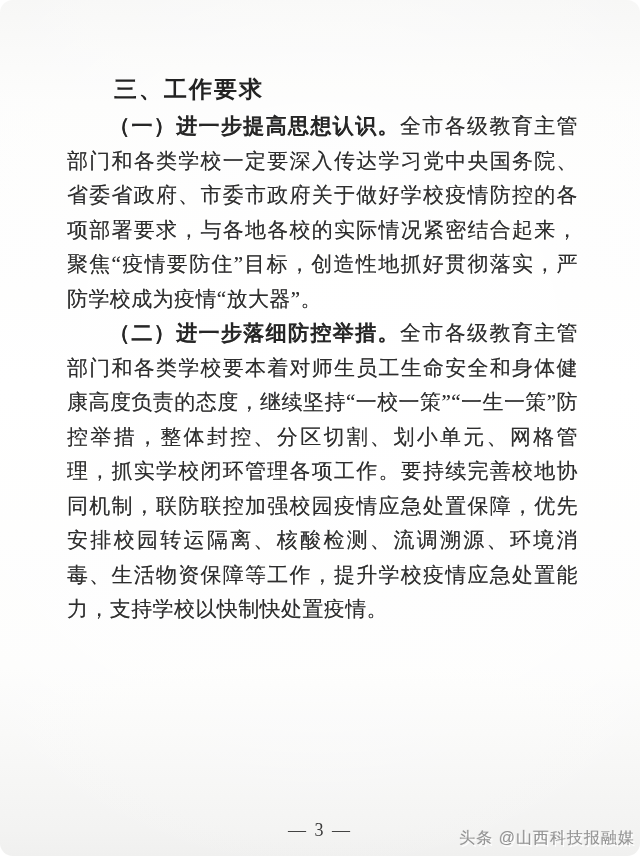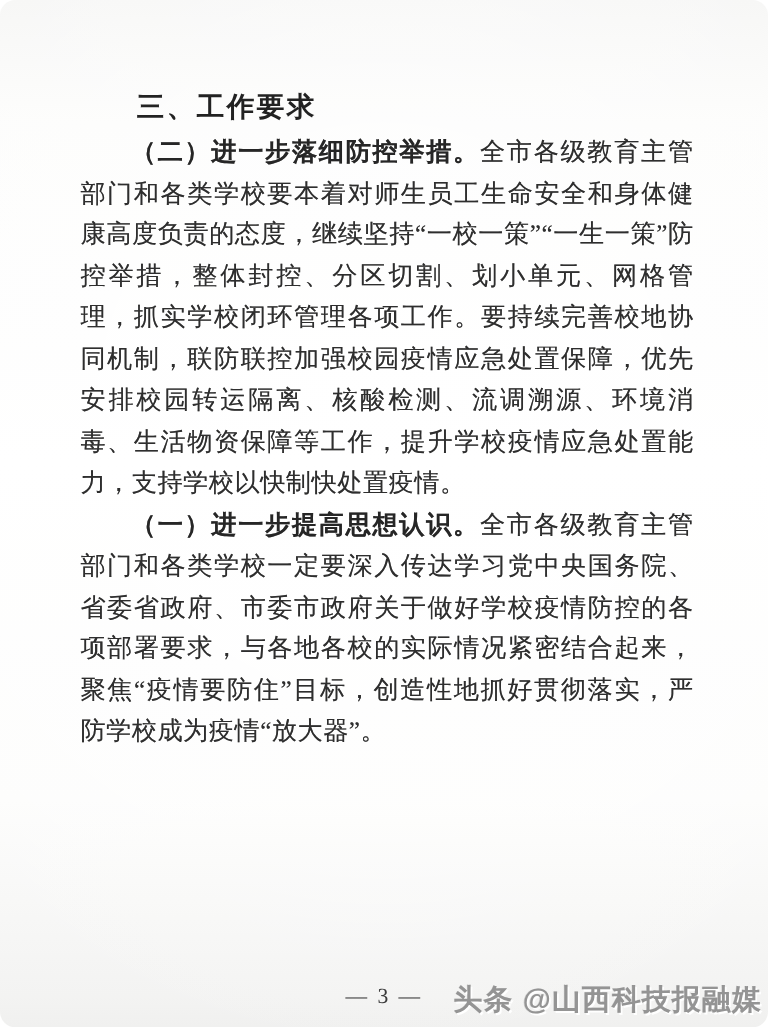--- a/index.html
+++ b/index.html
@@ -57,43 +57,43 @@
     font-size: 18px;
     letter-spacing: 2px;
     color: #3a3a3a;
     font-family: "Liberation Serif", "DejaVu Serif", serif;
   }
   .watermark {
     position: absolute;
     right: 5px;
     bottom: 7px;
     font-family: "Liberation Sans", "DejaVu Sans", sans-serif;
-    font-weight: 700;
-    font-size: 24px;
+    font-weight: 400;
+    font-size: 16px;
     letter-spacing: 1px;
     color: #949494;
     text-shadow:
       1.5px 1.5px 0 rgba(255,255,255,0.95),
       -0.5px -0.5px 0 rgba(150,150,150,0.35);
     white-space: nowrap;
     margin-top: 40px;
   }
 </style>
 </head>
 <body>
 
 <div class="page">
 
   <div class="content">
 
     <h2 class="section-title">三、工作要求</h2>
 
+    <p class="para"><span class="lead">（一）进一步提高思想认识。</span><span>全市各级教育主管部门和各类学校一定要深入传达学习党中央国务院、省委省政府、市委市政府关于做好学校疫情防控的各项部署要求，与各地各校的实际情况紧密结合起来，聚焦“疫情要防住”目标，创造性地抓好贯彻落实，严防学校成为疫情“放大器”。</span></p>
+
     <p class="para"><span class="lead">（二）进一步落细防控举措。</span><span>全市各级教育主管部门和各类学校要本着对师生员工生命安全和身体健康高度负责的态度，继续坚持“一校一策”“一生一策”防控举措，整体封控、分区切割、划小单元、网格管理，抓实学校闭环管理各项工作。要持续完善校地协同机制，联防联控加强校园疫情应急处置保障，优先安排校园转运隔离、核酸检测、流调溯源、环境消毒、生活物资保障等工作，提升学校疫情应急处置能力，支持学校以快制快处置疫情。</span></p>
-
-    <p class="para"><span class="lead">（一）进一步提高思想认识。</span><span>全市各级教育主管部门和各类学校一定要深入传达学习党中央国务院、省委省政府、市委市政府关于做好学校疫情防控的各项部署要求，与各地各校的实际情况紧密结合起来，聚焦“疫情要防住”目标，创造性地抓好贯彻落实，严防学校成为疫情“放大器”。</span></p>
 
 
   </div>
 
   <div class="page-number">— 3 —</div>
 
   <div class="watermark">头条 @山西科技报融媒</div>
 
 </div>
 

